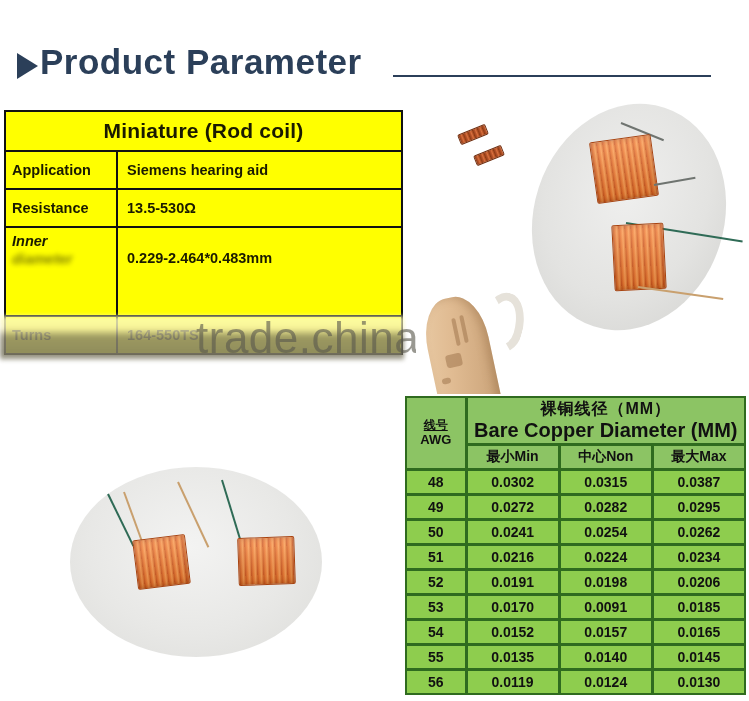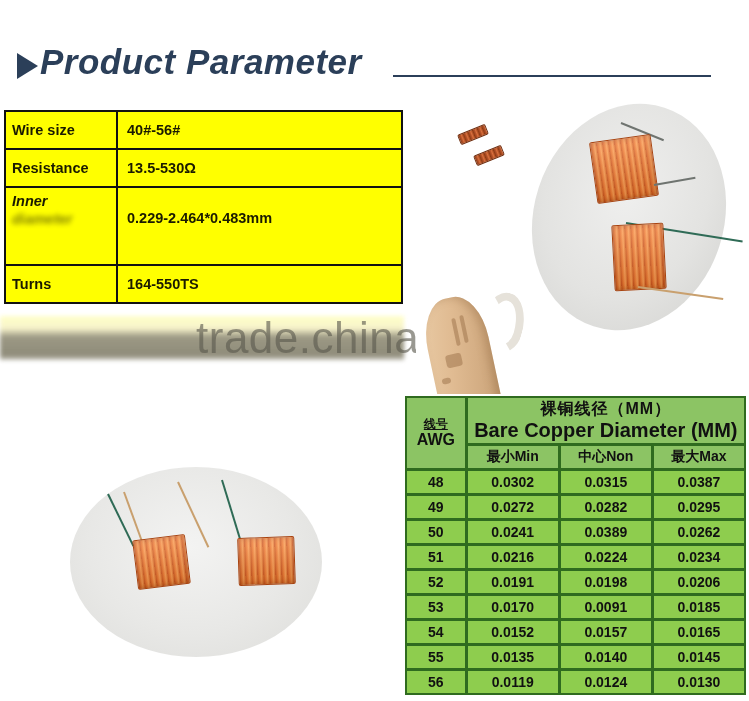--- a/index.html
+++ b/index.html
@@ -15,21 +15,21 @@
   .title-block { position: absolute; left: 0; top: 22px; width: 749px; height: 56px; }
   .title-tri {
     position: absolute; left: 17px; top: 31px;
     width: 0; height: 0;
     border-left: 21px solid #2b3f59;
     border-top: 13px solid transparent;
     border-bottom: 13px solid transparent;
   }
   .title-text {
     position: absolute; left: 40px; top: 20px;
-    font-size: 35px; font-weight: bold; font-style: italic;
+    font-size: 35px; font-weight: bold; 
     color: #2b3f59; letter-spacing: 0.5px;
     white-space: nowrap;
   }
   .title-rule {
     position: absolute; left: 393px; top: 53px;
     width: 318px; height: 2px; background: #2b3f59;
   }
 
   
   .spec-table {
@@ -50,21 +50,21 @@
   }
   .spec-title-cell {
     text-align: center;
     font-size: 21px !important;
     padding: 7px 4px !important;
     letter-spacing: 0.2px;
   }
   .spec-key { width: 112px; height: 38px; }
   .spec-val { padding-left: 9px !important; }
   .key-italic { font-weight: bold; }
-  .row-inner td { height: 78px; vertical-align: top; }
+  .row-inner td { height: 89px; vertical-align: top; }
   .inner-key { position: relative; }
   .inner-l1 { display:block; font-style: italic; }
   .inner-l2 {
     display:block; font-style: italic;
     filter: blur(2.6px); opacity: 0.55; margin-top: 2px;
   }
   .inner-val { vertical-align: top !important; padding-top: 22px !important; }
 
   
   .smudge {
@@ -104,21 +104,21 @@
     color: #111;
     font-size: 14px;
     font-weight: bold;
     text-align: center;
     padding: 2px 2px;
     height: 24px;
   }
   .awg-head-cell { background: #8cc464 !important; }
   .awg-awg { width: 60px; font-size: 16px; line-height: 1.12; }
   .awg-awg .cn { font-size: 12px; display: block; text-decoration: underline; }
-  .awg-awg .en { font-size: 16px; display: block; }
+  .awg-awg .en { font-size: 13px; display: block; }
   .awg-span-top { font-size: 15px; line-height: 1.18; padding: 2px 2px 1px !important; }
   .awg-span-top .cn { display: block; font-size: 16px; letter-spacing: 1px; }
   .awg-span-top .en { display: block; font-size: 20px; }
   .awg-sub { font-size: 14.5px; height: 22px; }
   .awg-num { width: 60px; }
   .awg-data { width: 93px; font-size: 15px; }
 
   
   .photo { position: absolute; overflow: hidden; background: #ffffff; }
 
@@ -194,23 +194,26 @@
 <div id="page">
 
   <div class="title-block">
     <div class="title-tri"></div>
     <div class="title-text">Product Parameter</div>
     <div class="title-rule"></div>
   </div>
 
   <table class="spec-table">
     <tbody>
-    <tr>
-      <td class="spec-key">Wire size</td>
-      <td class="spec-val">40#-56#</td>
+        <tr>
+      <td class="spec-title-cell" colspan="2">Miniature (Rod coil)</td>
+    </tr>
+    <tr>
+      <td class="spec-key">Application</td>
+      <td class="spec-val">Siemens  hearing aid</td>
     </tr>
     <tr>
       <td class="spec-key key-italic">Resistance</td>
       <td class="spec-val">13.5-530Ω</td>
     </tr>
     <tr class="row-inner">
       <td class="spec-key inner-key">
         <span class="inner-l1">Inner</span>
         <span class="inner-l2">diameter</span>
       </td>
@@ -279,21 +282,21 @@
     </tr>
     <tr>
       <td class="awg-num">49</td>
       <td class="awg-data">0.0272</td>
       <td class="awg-data">0.0282</td>
       <td class="awg-data">0.0295</td>
     </tr>
     <tr>
       <td class="awg-num">50</td>
       <td class="awg-data">0.0241</td>
-      <td class="awg-data">0.0389</td>
+      <td class="awg-data">0.0254</td>
       <td class="awg-data">0.0262</td>
     </tr>
     <tr>
       <td class="awg-num">51</td>
       <td class="awg-data">0.0216</td>
       <td class="awg-data">0.0224</td>
       <td class="awg-data">0.0234</td>
     </tr>
     <tr>
       <td class="awg-num">52</td>

